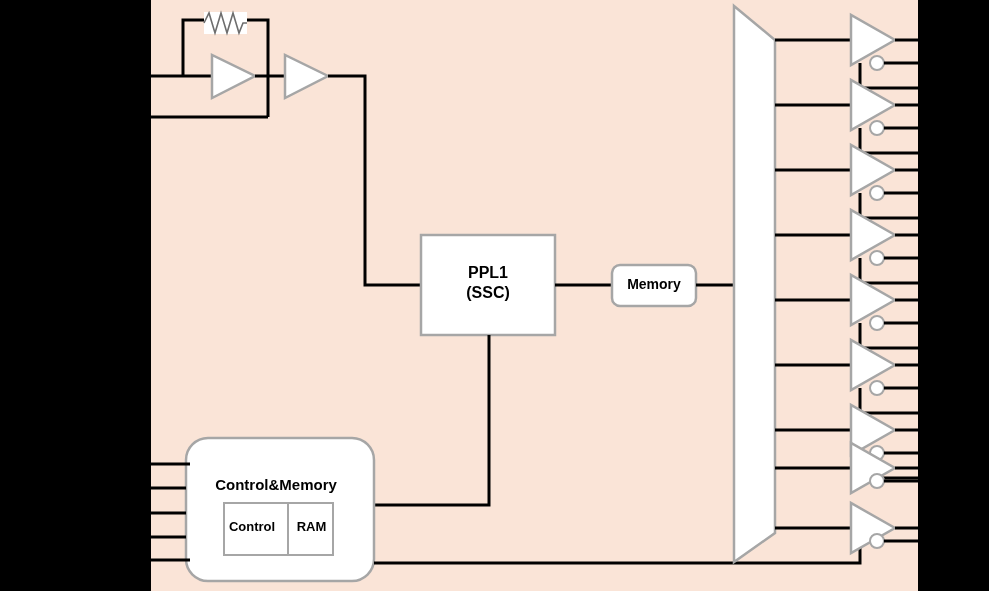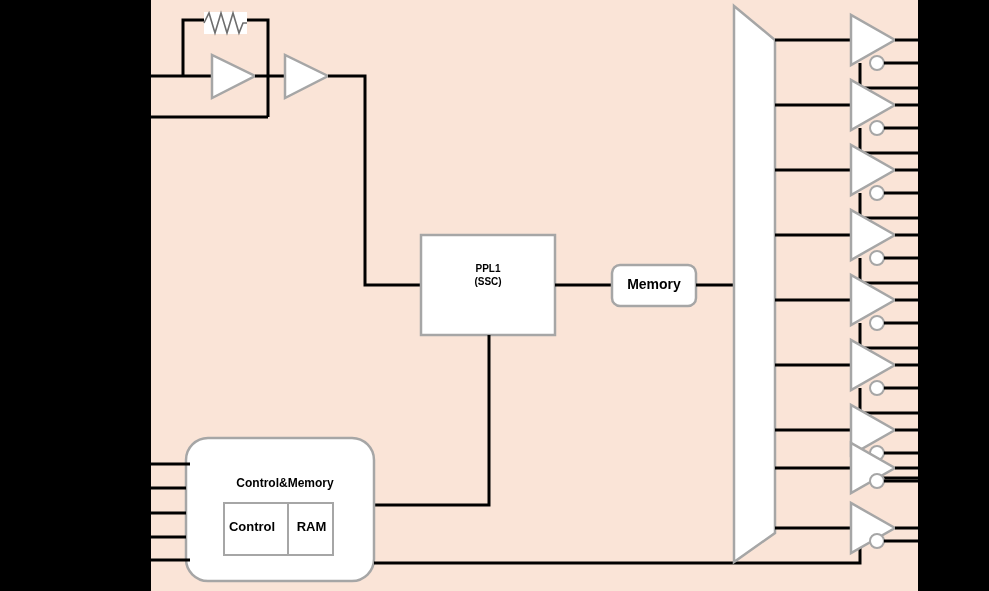--- a/index.html
+++ b/index.html
@@ -36,34 +36,33 @@
     font-weight: bold;
     text-align: center;
     line-height: 1.25;
     white-space: pre;
     pointer-events: none;
   }
   #pll-label {
     left: 421px;
     top: 263px;
     width: 134px;
-    font-size: 10px;
+    font-size: 16px;
   }
   #divider-label {
     left: 612px;
     top: 276px;
     width: 84px;
     font-size: 14px;
   }
   #cm-title {
     left: 186px;
     top: 476px;
     width: 180px;
-    font-size: 12px;
-    padding-left: 9px;
+    font-size: 15px;
   }
   #control-label {
     left: 224px;
     top: 519px;
     width: 56px;
     font-size: 13px;
   }
   #ram-label {
     left: 289px;
     top: 519px;

